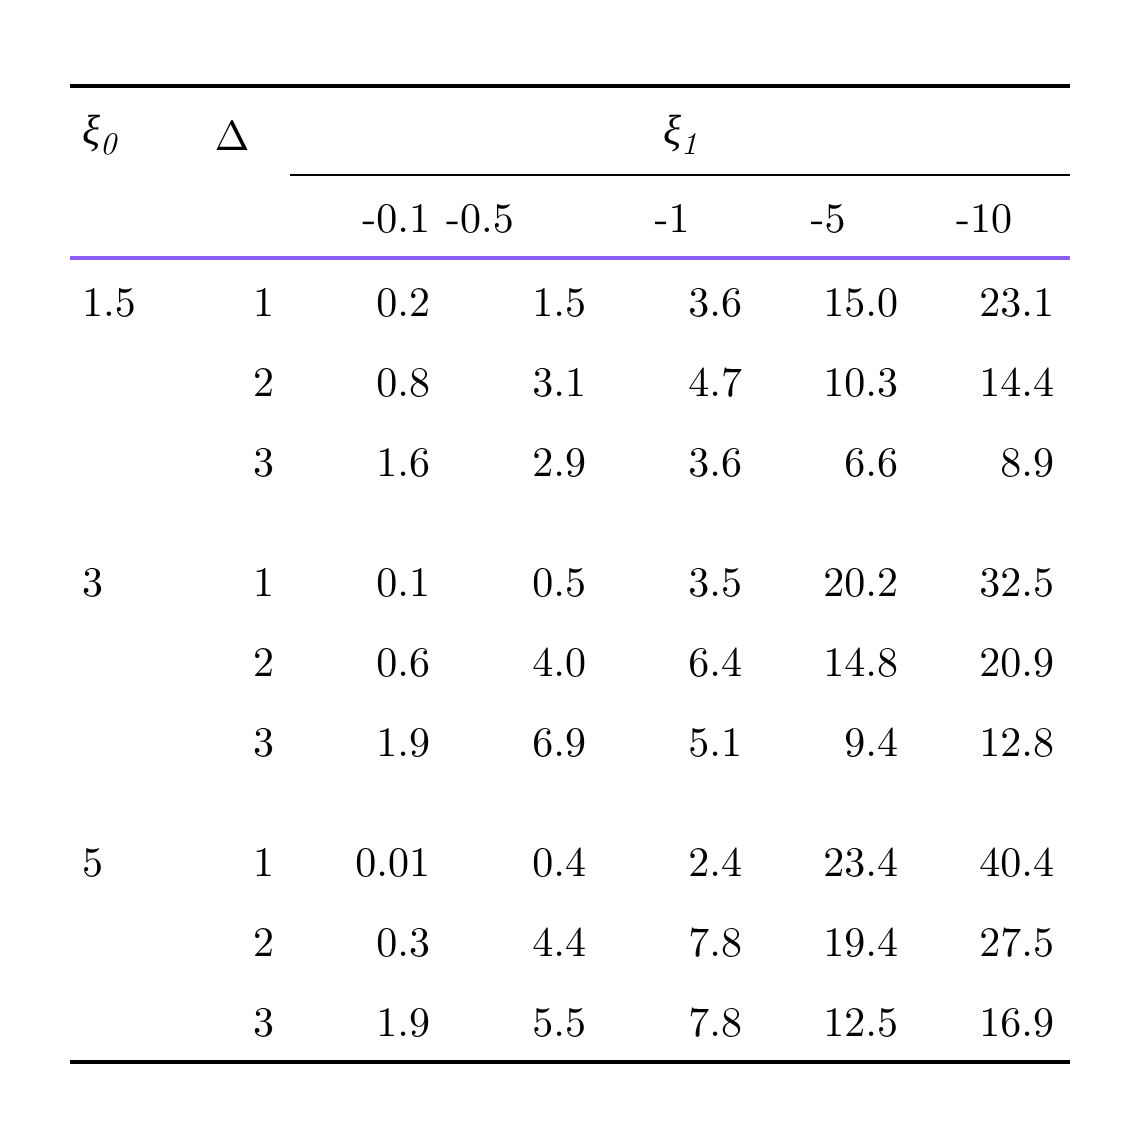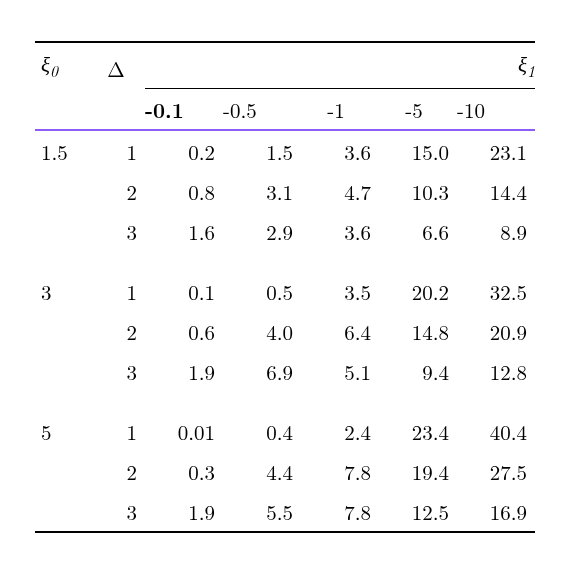--- a/index.html
+++ b/index.html
@@ -27,21 +27,21 @@
       font-weight: normal;
       padding: 5px 0;
     }
     .col-xi0    { width: 12%; text-align: left; padding-left: 6px; }
     .col-delta  { width: 10%; text-align: right; padding-right: 8px; }
     .col-v      { width: 15.6%; padding-right: 8px; }
     .top-rule { border-top: 2px solid #000; }
     .mid-rule { border-top: 2px solid #8b5cf6; }
     .bot-rule { border-bottom: 2px solid #000; }
     .xi1-header {
-      text-align: right;
+      text-align: center;
     }
     .cmidrule td { padding: 0; }
     .cmidrule .line {
       border-top: 1px solid #000;
       height: 0;
       padding: 0;
     }
     .spacer td { padding: 10px 0; }
     .header-math {
       font-style: italic;
@@ -64,25 +64,25 @@
       <th colspan="5" class="xi1-header">
         <span class="header-math"><span>ξ</span><span class="sub">1</span></span>
       </th>
     </tr>
     <tr class="cmidrule">
       <td colspan="5" class="line"></td>
     </tr>
     <tr>
       <th class="col-xi0"></th>
       <th class="col-delta"></th>
-      <th class="col-v" style="text-align:left;font-weight:bold;">-0.1</th>
+      <th class="col-v" style="text-align:right;">-0.1</th>
       <th class="col-v" style="text-align:left;">-0.5</th>
       <th class="col-v" style="text-align:center;">-1</th>
       <th class="col-v" style="text-align:center;">-5</th>
-      <th class="col-v" style="text-align:left;">-10</th>
+      <th class="col-v" style="text-align:center;">-10</th>
     </tr>
   </thead>
   <tbody class="mid-rule" id="tbody">
   <tr>
           <td class="col-xi0">1.5</td>
           <td class="col-delta">1</td>
           <td class="col-v">0.2</td>
           <td class="col-v">1.5</td>
           <td class="col-v">3.6</td>
           <td class="col-v">15.0</td>

